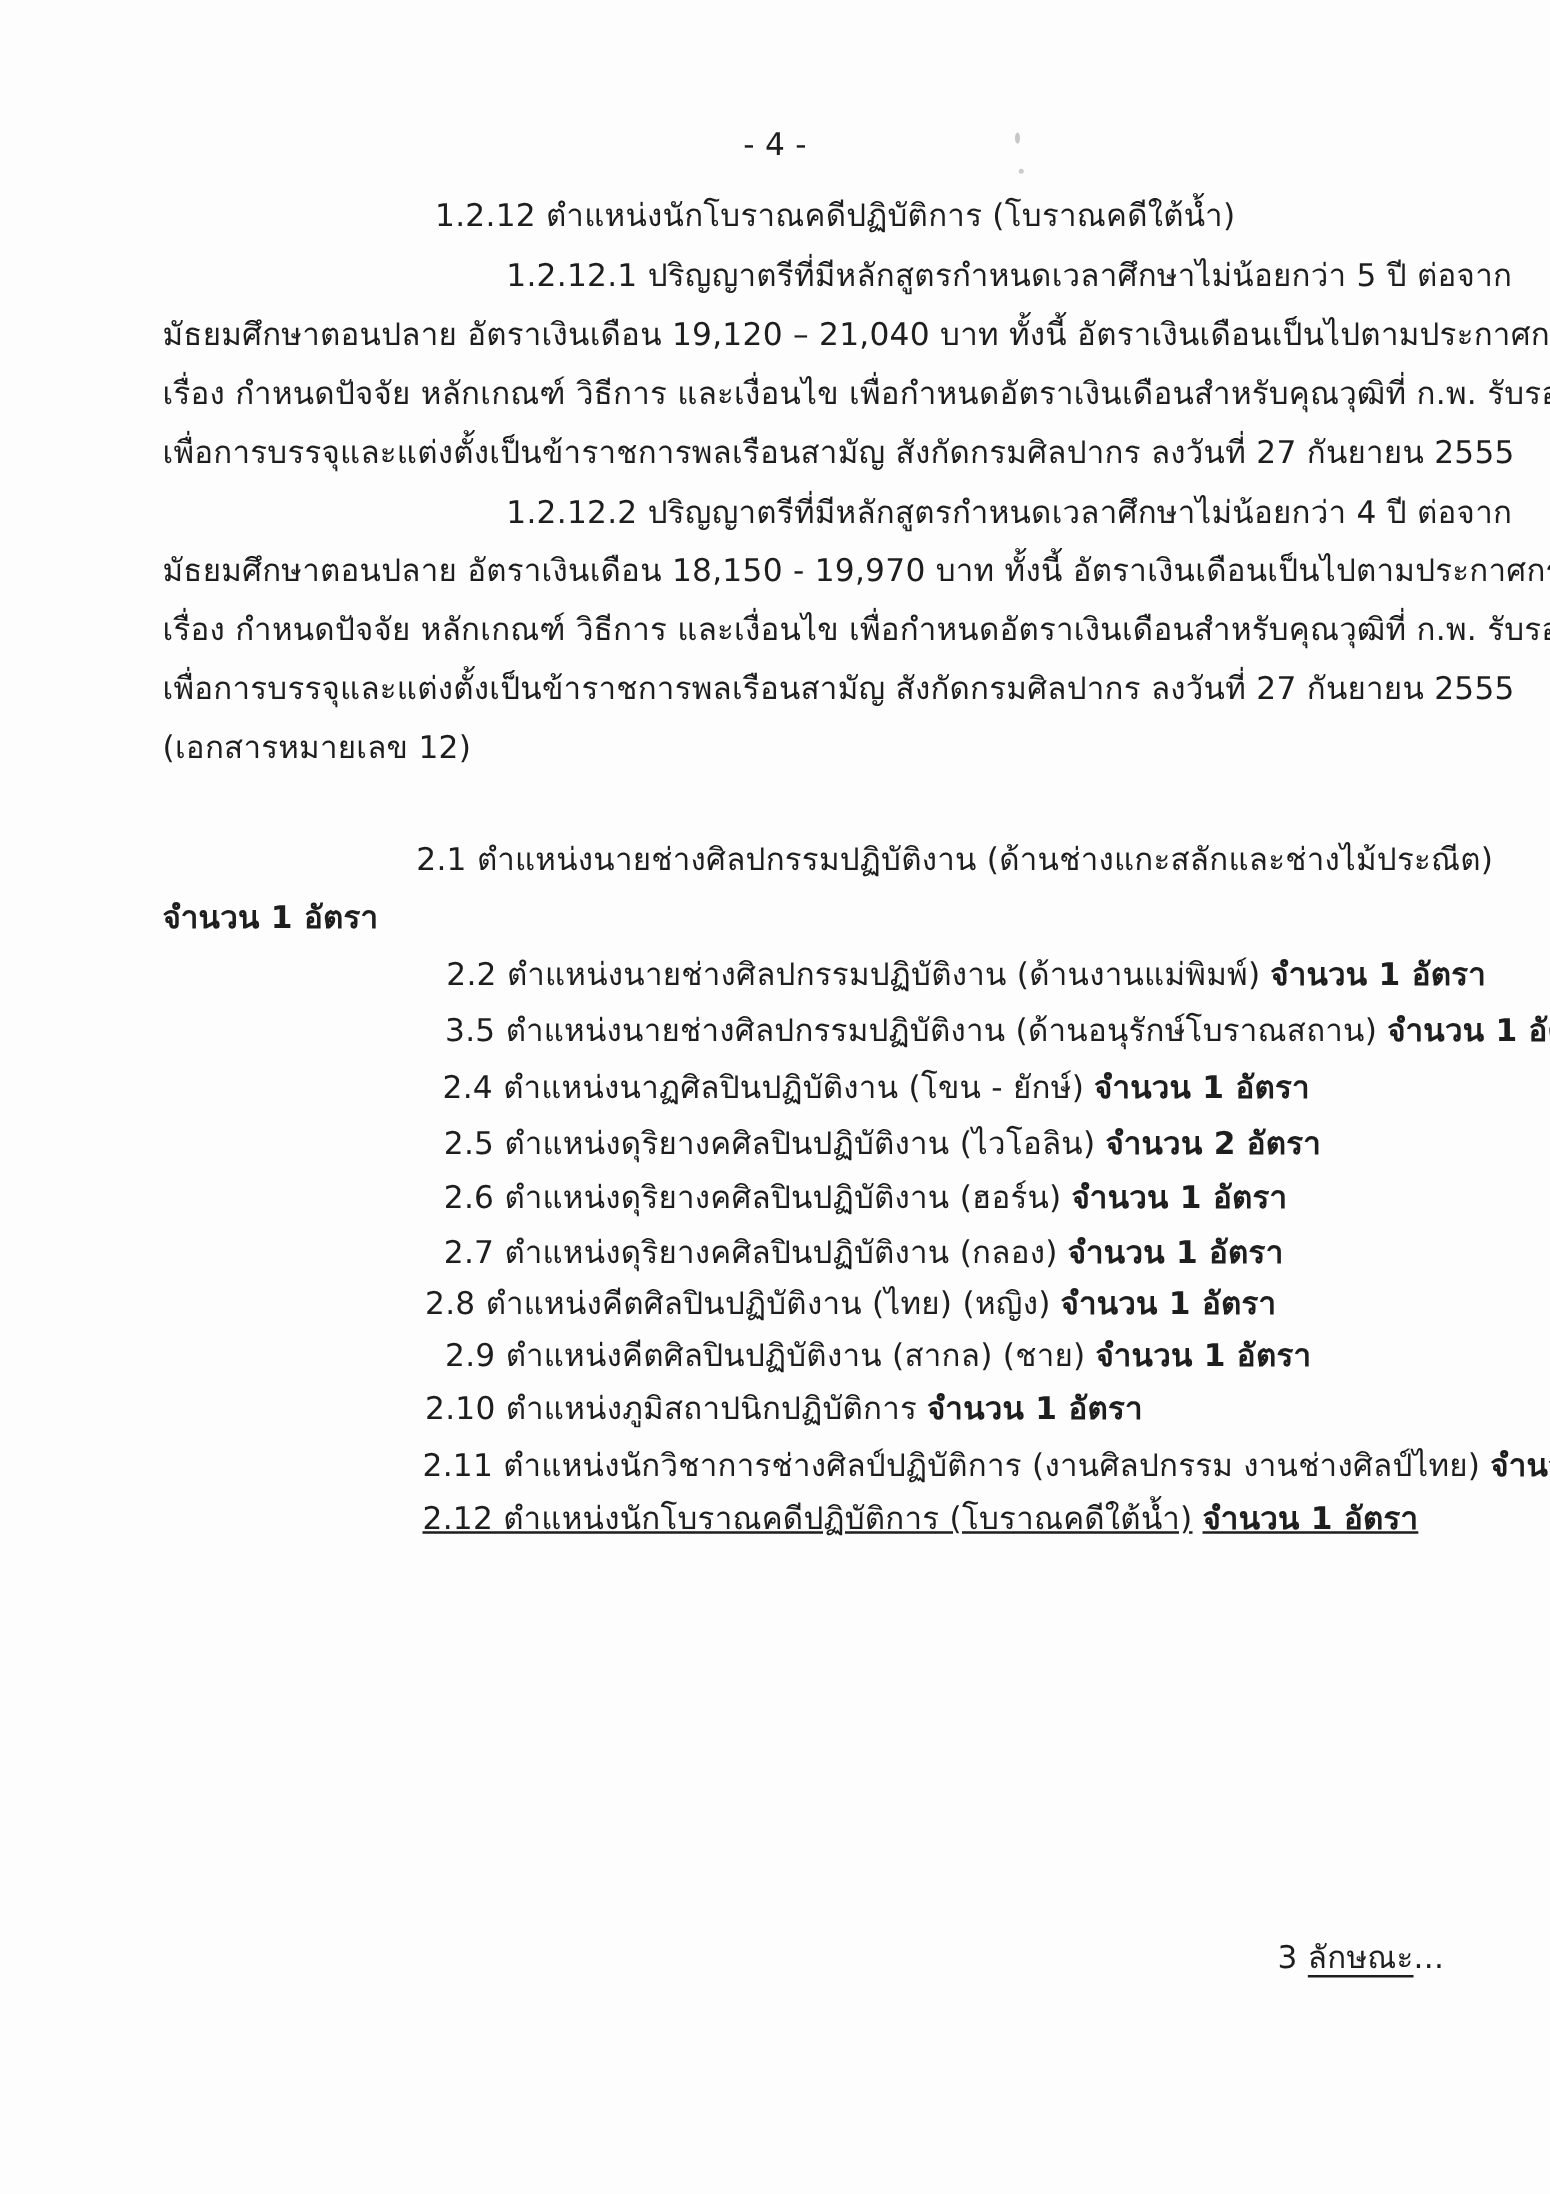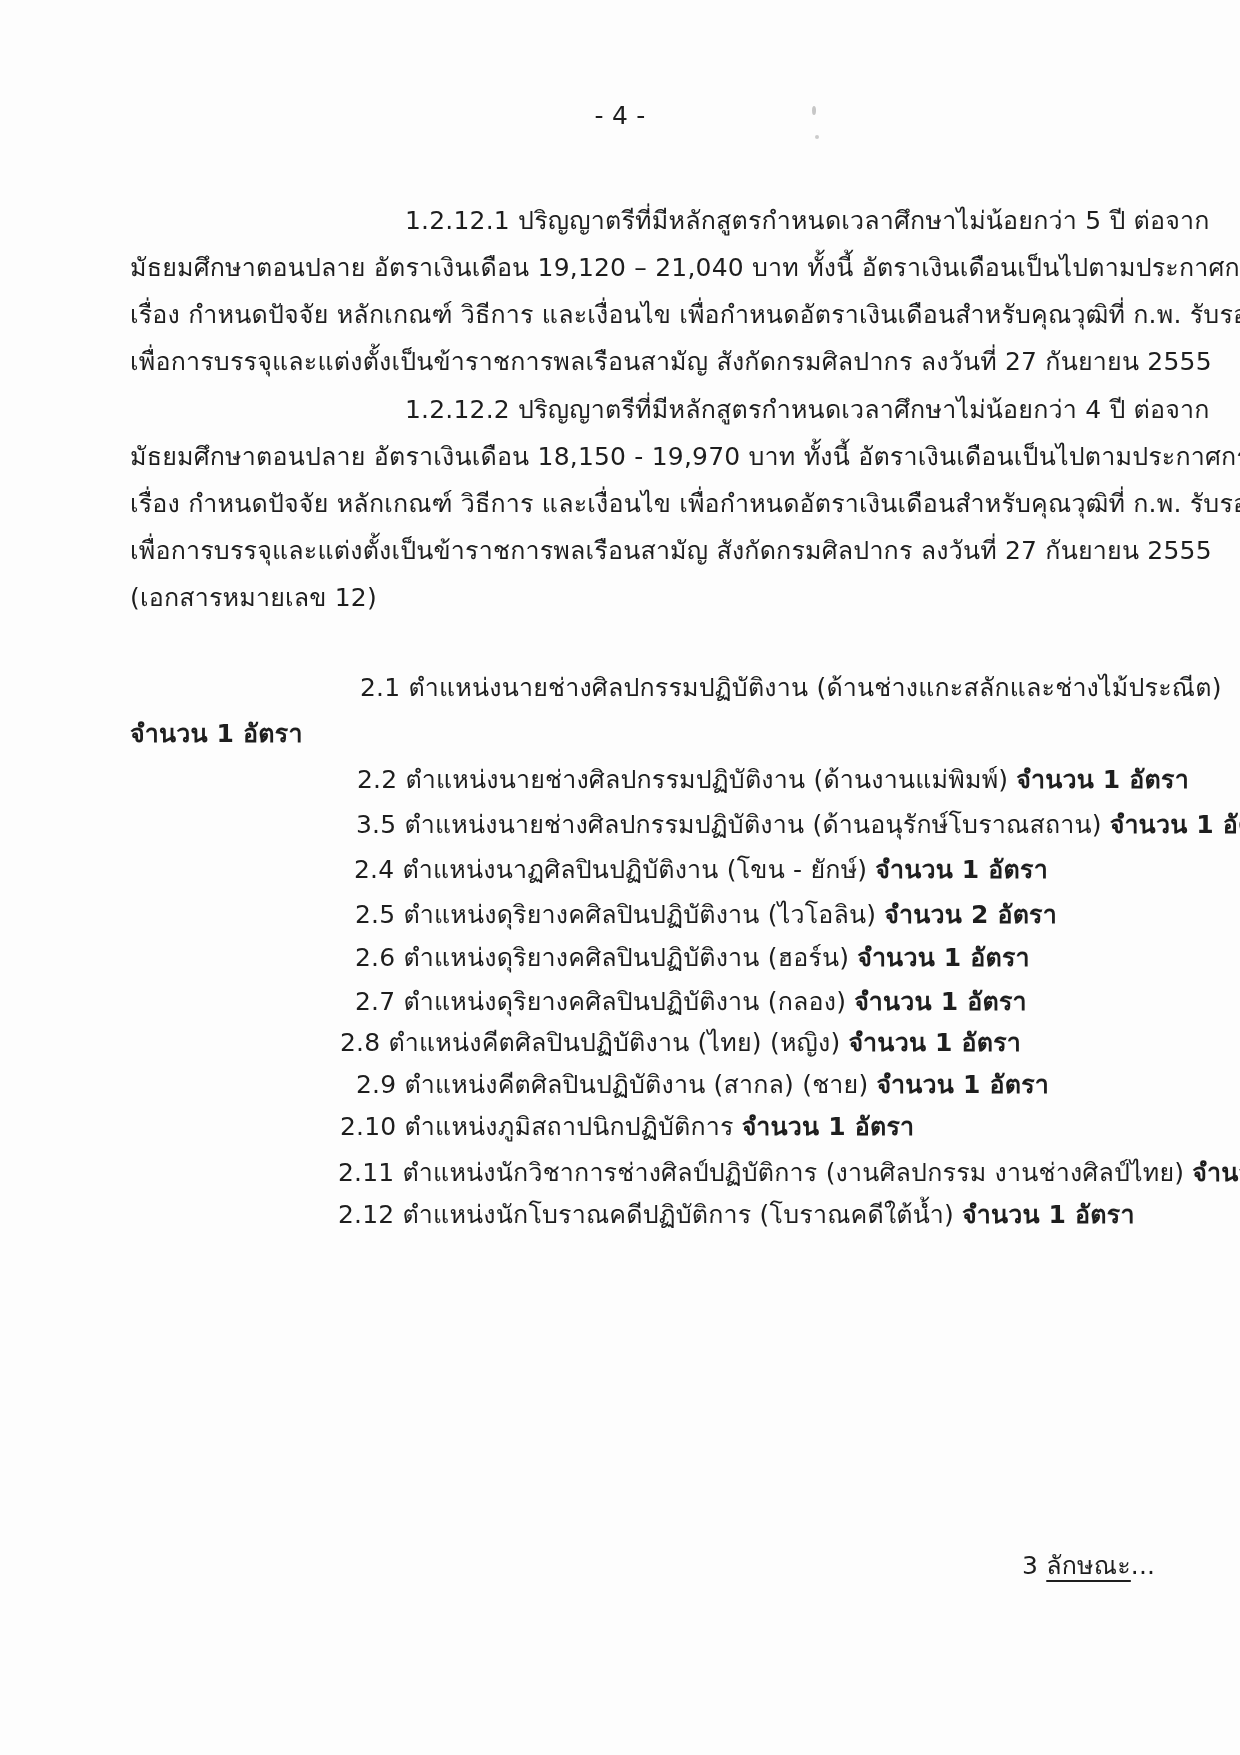--- a/index.html
+++ b/index.html
@@ -54,35 +54,36 @@
 </head>
 <body>
 
 <div class="page">
 
   <div class="speck s1"></div>
   <div class="speck s2"></div>
 
   <div class="line center" style="top:100px;">- 4 -</div>
 
+  <div class="line" style="left:348px; top:157px;">1.2.12 ตำแหน่งนักโบราณคดีปฏิบัติการ (โบราณคดีใต้น้ำ)</div>
 
   <div class="line" style="left:405px; top:205px;">1.2.12.1 ปริญญาตรีที่มีหลักสูตรกำหนดเวลาศึกษาไม่น้อยกว่า 5 ปี ต่อจาก</div>
   <div class="line" style="left:130px; top:252px;">มัธยมศึกษาตอนปลาย อัตราเงินเดือน 19,120 – 21,040 บาท ทั้งนี้ อัตราเงินเดือนเป็นไปตามประกาศกรมศิลปากร</div>
   <div class="line" style="left:130px; top:299px;">เรื่อง กำหนดปัจจัย หลักเกณฑ์ วิธีการ และเงื่อนไข เพื่อกำหนดอัตราเงินเดือนสำหรับคุณวุฒิที่ ก.พ. รับรอง</div>
   <div class="line" style="left:130px; top:346px;">เพื่อการบรรจุและแต่งตั้งเป็นข้าราชการพลเรือนสามัญ สังกัดกรมศิลปากร ลงวันที่ 27 กันยายน 2555</div>
 
   <div class="line" style="left:405px; top:394px;">1.2.12.2 ปริญญาตรีที่มีหลักสูตรกำหนดเวลาศึกษาไม่น้อยกว่า 4 ปี ต่อจาก</div>
   <div class="line" style="left:130px; top:441px;">มัธยมศึกษาตอนปลาย อัตราเงินเดือน 18,150 - 19,970 บาท ทั้งนี้ อัตราเงินเดือนเป็นไปตามประกาศกรมศิลปากร</div>
   <div class="line" style="left:130px; top:488px;">เรื่อง กำหนดปัจจัย หลักเกณฑ์ วิธีการ และเงื่อนไข เพื่อกำหนดอัตราเงินเดือนสำหรับคุณวุฒิที่ ก.พ. รับรอง</div>
   <div class="line" style="left:130px; top:535px;">เพื่อการบรรจุและแต่งตั้งเป็นข้าราชการพลเรือนสามัญ สังกัดกรมศิลปากร ลงวันที่ 27 กันยายน 2555</div>
 
   <div class="line" style="left:130px; top:582px;">(เอกสารหมายเลข 12)</div>
 
 
-  <div class="line" style="left:360px; top:672px;">
+  <div class="line" style="left:333px; top:672px;">
     <span>2.1 ตำแหน่งนายช่างศิลปกรรมปฏิบัติงาน (ด้านช่างแกะสลักและช่างไม้ประณีต)</span><span class="count"></span>
   </div>
   <div class="line bold" style="left:130px; top:718px;">จำนวน 1 อัตรา</div>
 
   <div class="line" style="left:357px; top:764px;">
     <span>2.2 ตำแหน่งนายช่างศิลปกรรมปฏิบัติงาน (ด้านงานแม่พิมพ์)</span><span class="count">จำนวน 1 อัตรา</span>
   </div>
   <div class="line" style="left:356px; top:809px;">
     <span>3.5 ตำแหน่งนายช่างศิลปกรรมปฏิบัติงาน (ด้านอนุรักษ์โบราณสถาน)</span><span class="count">จำนวน 1 อัตรา</span>
   </div>
@@ -103,21 +104,21 @@
   </div>
   <div class="line" style="left:356px; top:1069px;">
     <span>2.9 ตำแหน่งคีตศิลปินปฏิบัติงาน (สากล) (ชาย)</span><span class="count">จำนวน 1 อัตรา</span>
   </div>
   <div class="line" style="left:340px; top:1111px;">
     <span>2.10 ตำแหน่งภูมิสถาปนิกปฏิบัติการ</span><span class="count">จำนวน 1 อัตรา</span>
   </div>
   <div class="line" style="left:338px; top:1157px;">
     <span>2.11 ตำแหน่งนักวิชาการช่างศิลป์ปฏิบัติการ (งานศิลปกรรม งานช่างศิลป์ไทย)</span><span class="count">จำนวน 1 อัตรา</span>
   </div>
-  <div class="line" style="left:338px; top:1199px;">
+  <div class="line" style="left:338px; top:1199px;text-decoration:underline;">
     <span>2.12 ตำแหน่งนักโบราณคดีปฏิบัติการ (โบราณคดีใต้น้ำ)</span><span class="count">จำนวน 1 อัตรา</span>
   </div>
 
   <div class="line" style="left:1022px; top:1550px;">
     <span>3</span>
     <span class="u">ลักษณะ</span><span>...</span>
   </div>
 
 </div>
 

